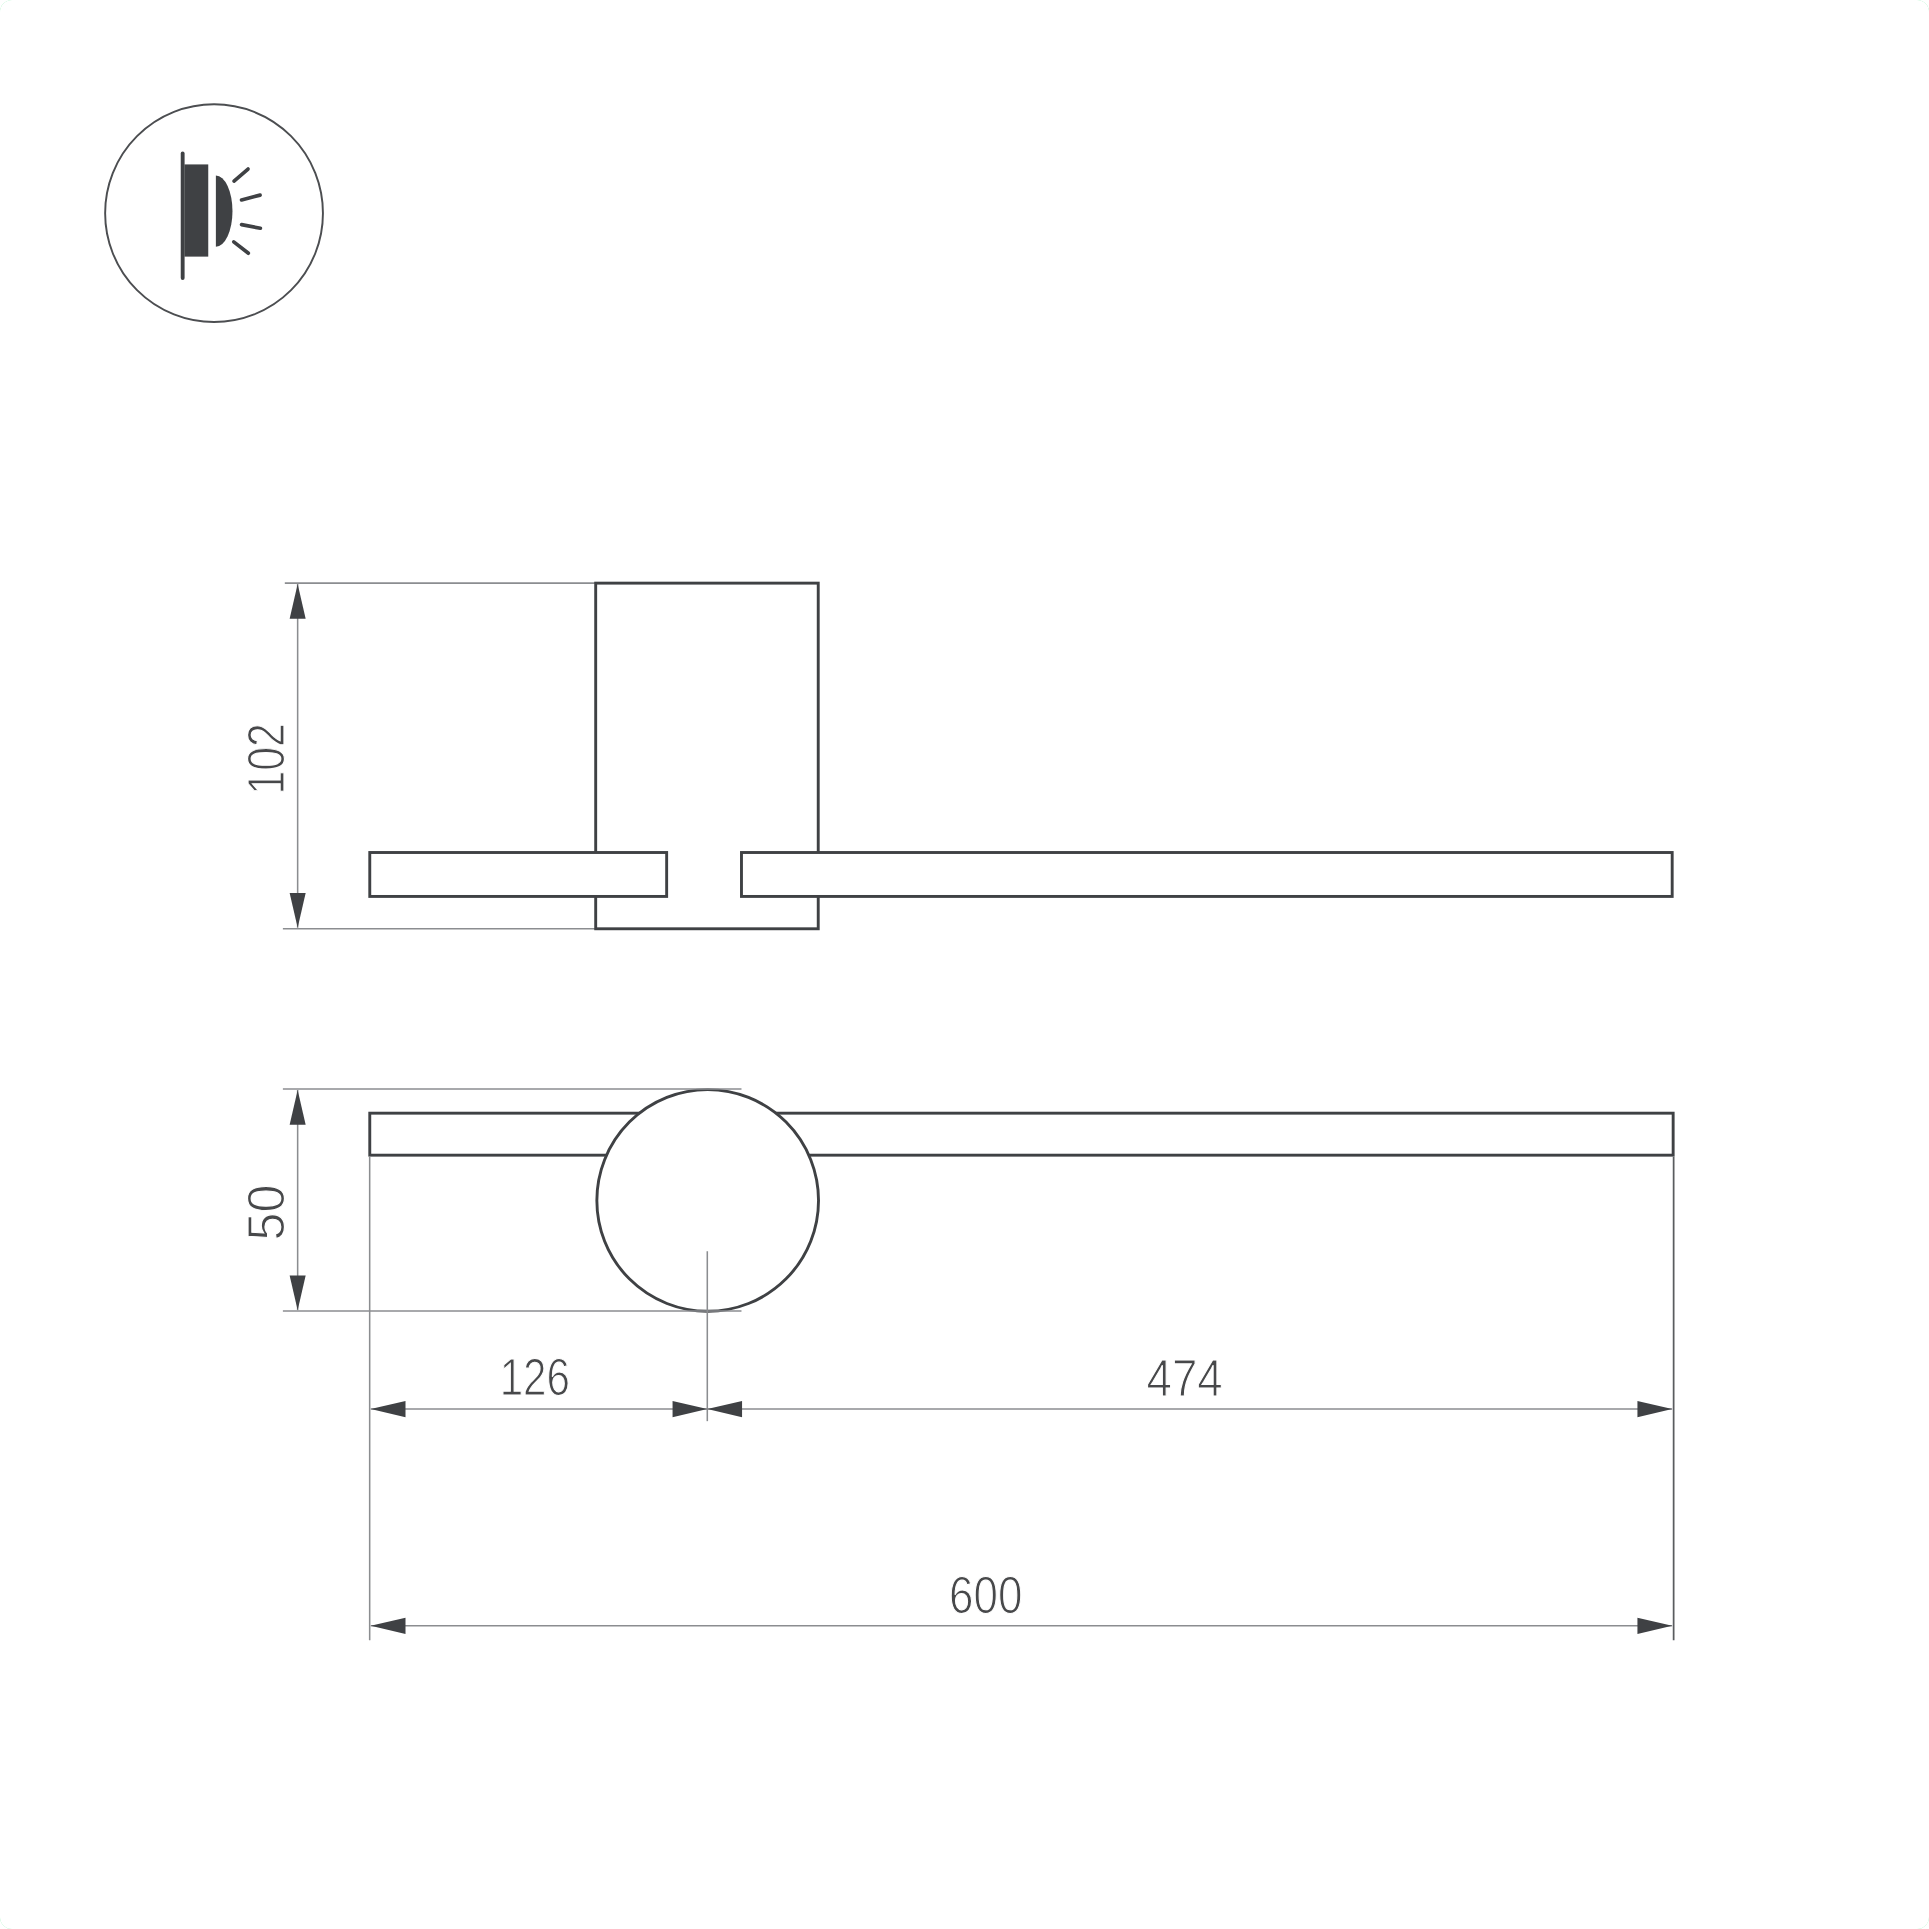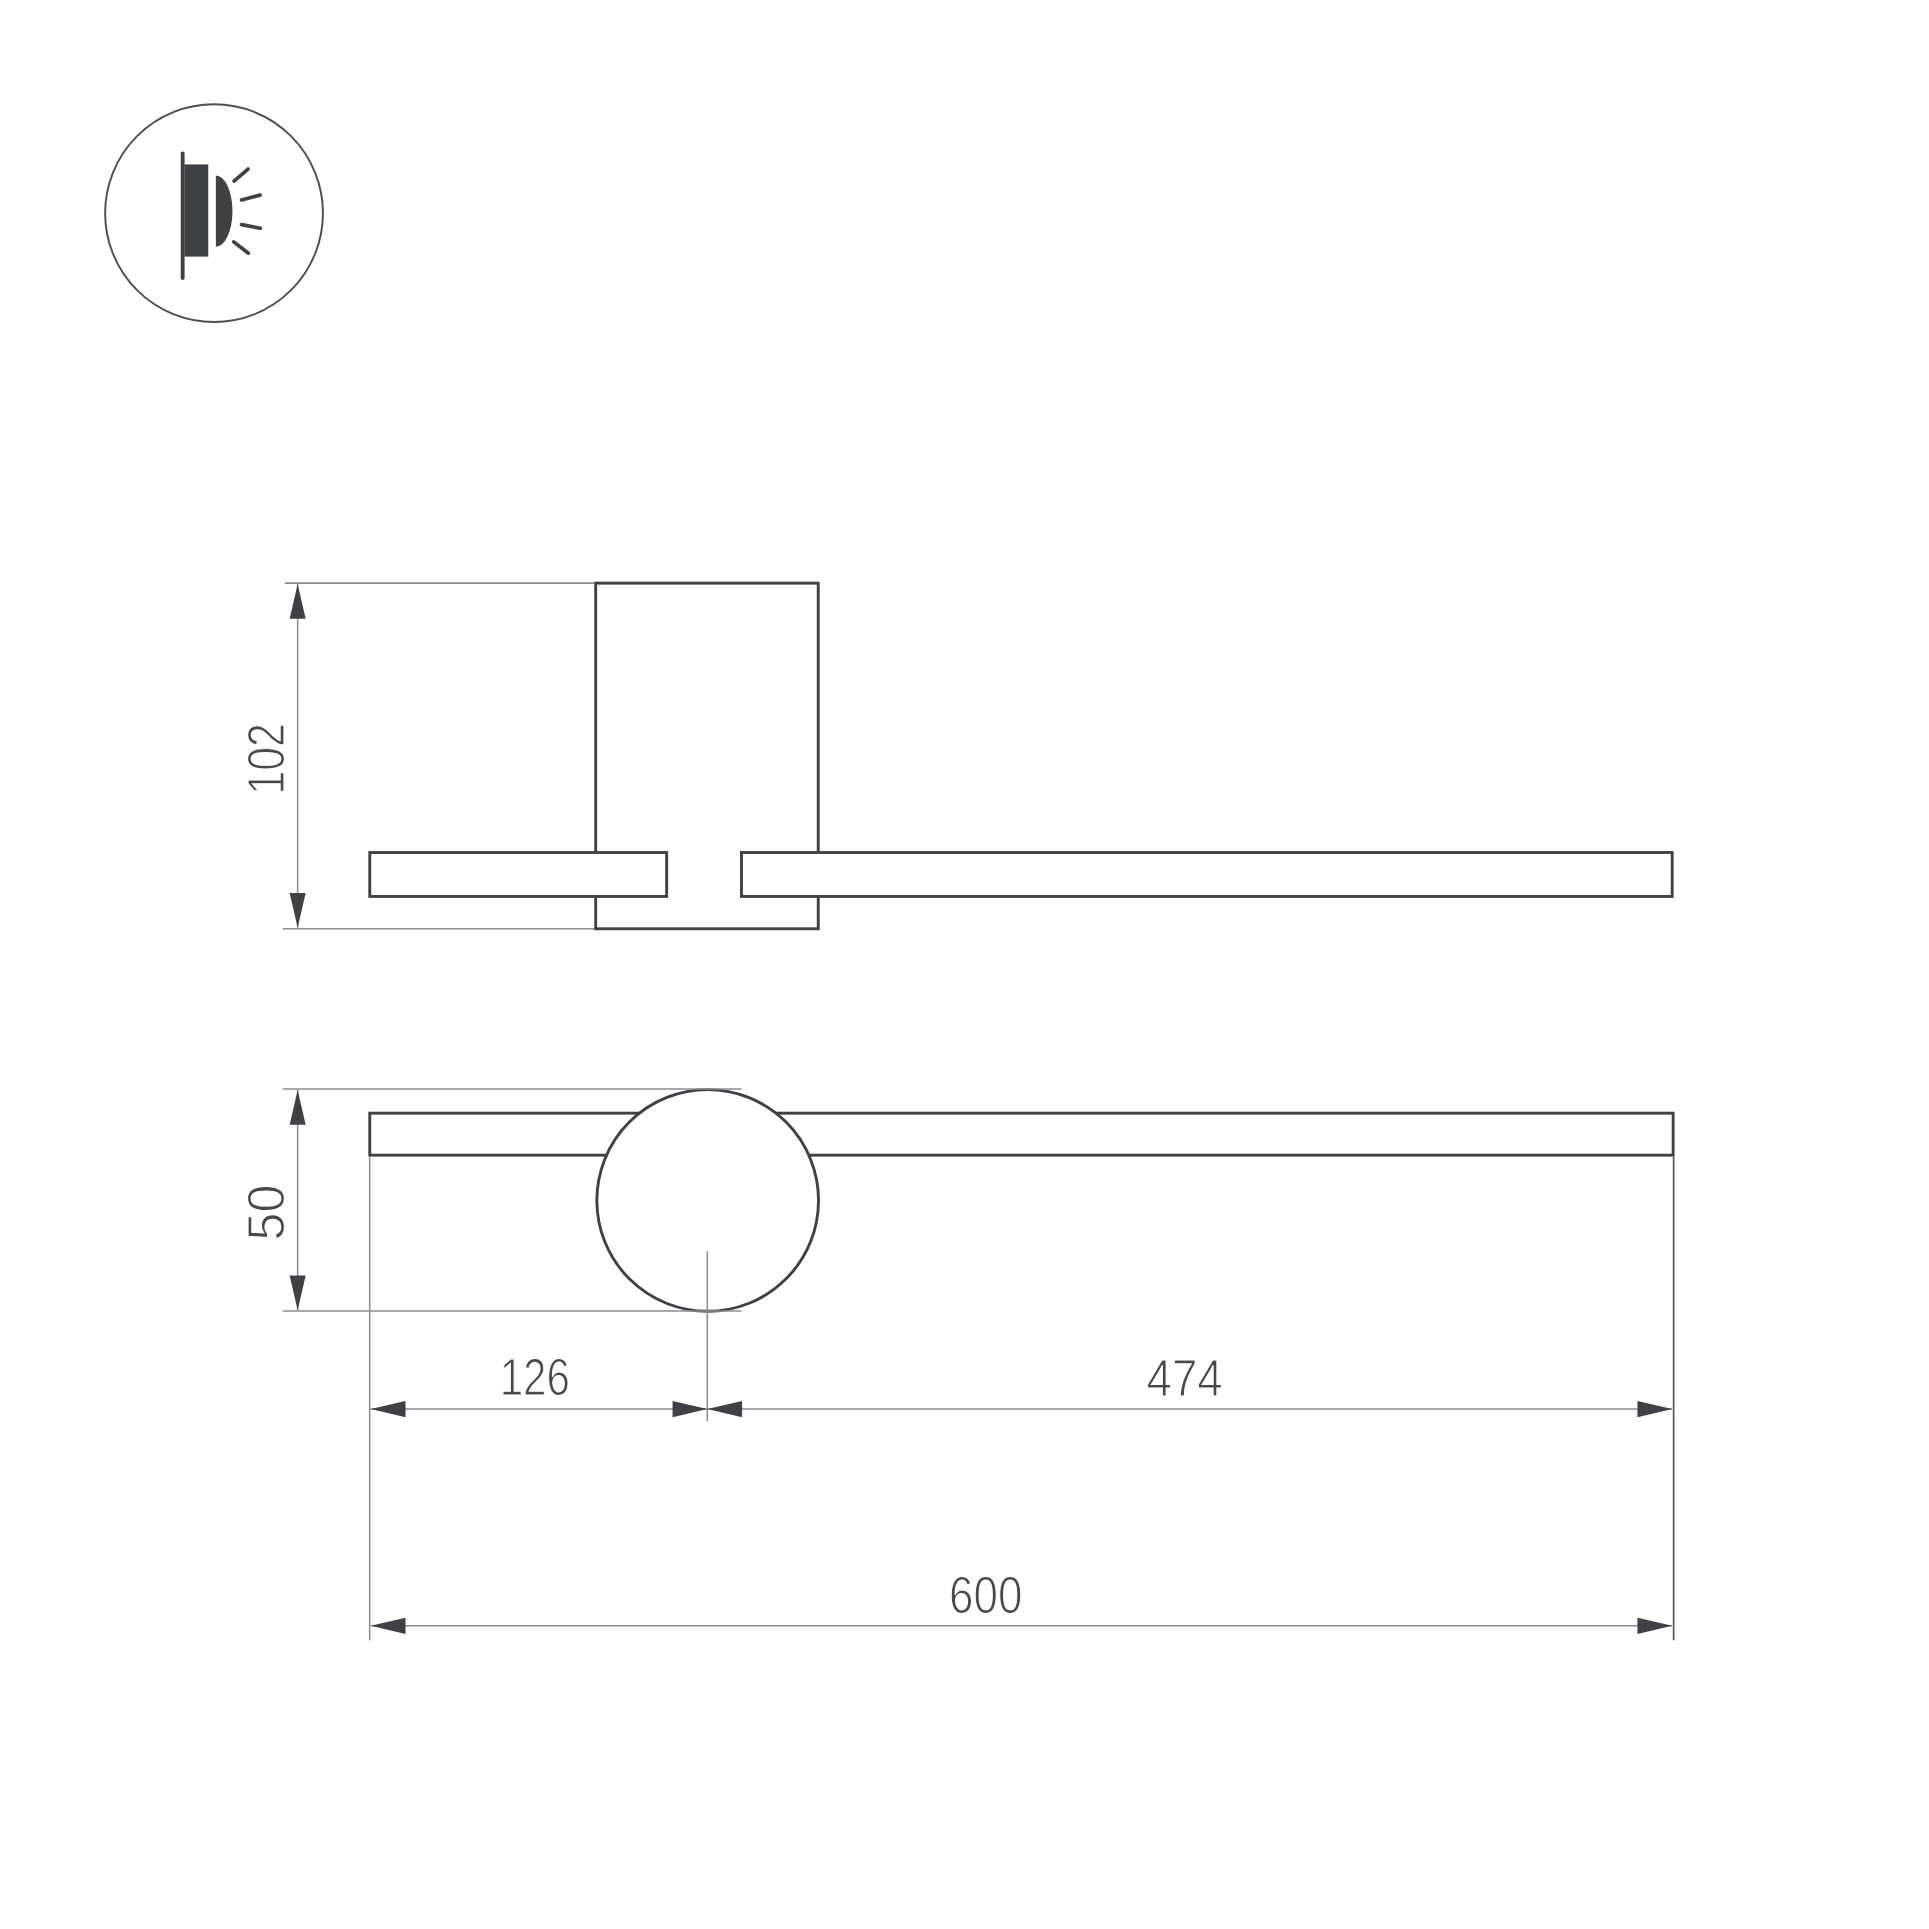--- a/index.html
+++ b/index.html
@@ -1,16 +1,16 @@
 <!DOCTYPE html>
 <html><head>
 <meta charset="utf-8">
 <style>
   html,body{margin:0;padding:0;background:#ffffff;}
-  .page{width:1929px;height:1929px;position:relative;background:#86efac;overflow:hidden;}
+  .page{width:1929px;height:1929px;position:relative;background:#86efac;overflow:hidden;border-radius:12px;}
   svg{display:block;}
   text{font-family:"Liberation Sans",sans-serif;fill:#47484a;stroke:#ffffff;stroke-width:1.2px;}
 </style>
 </head>
 <body>
 <div class="page">
 <svg width="1929" height="1929" viewBox="0 0 1998 1998" xmlns="http://www.w3.org/2000/svg">
 
   <rect x="0" y="0" width="1998" height="1998" fill="#ffffff"></rect>
 

